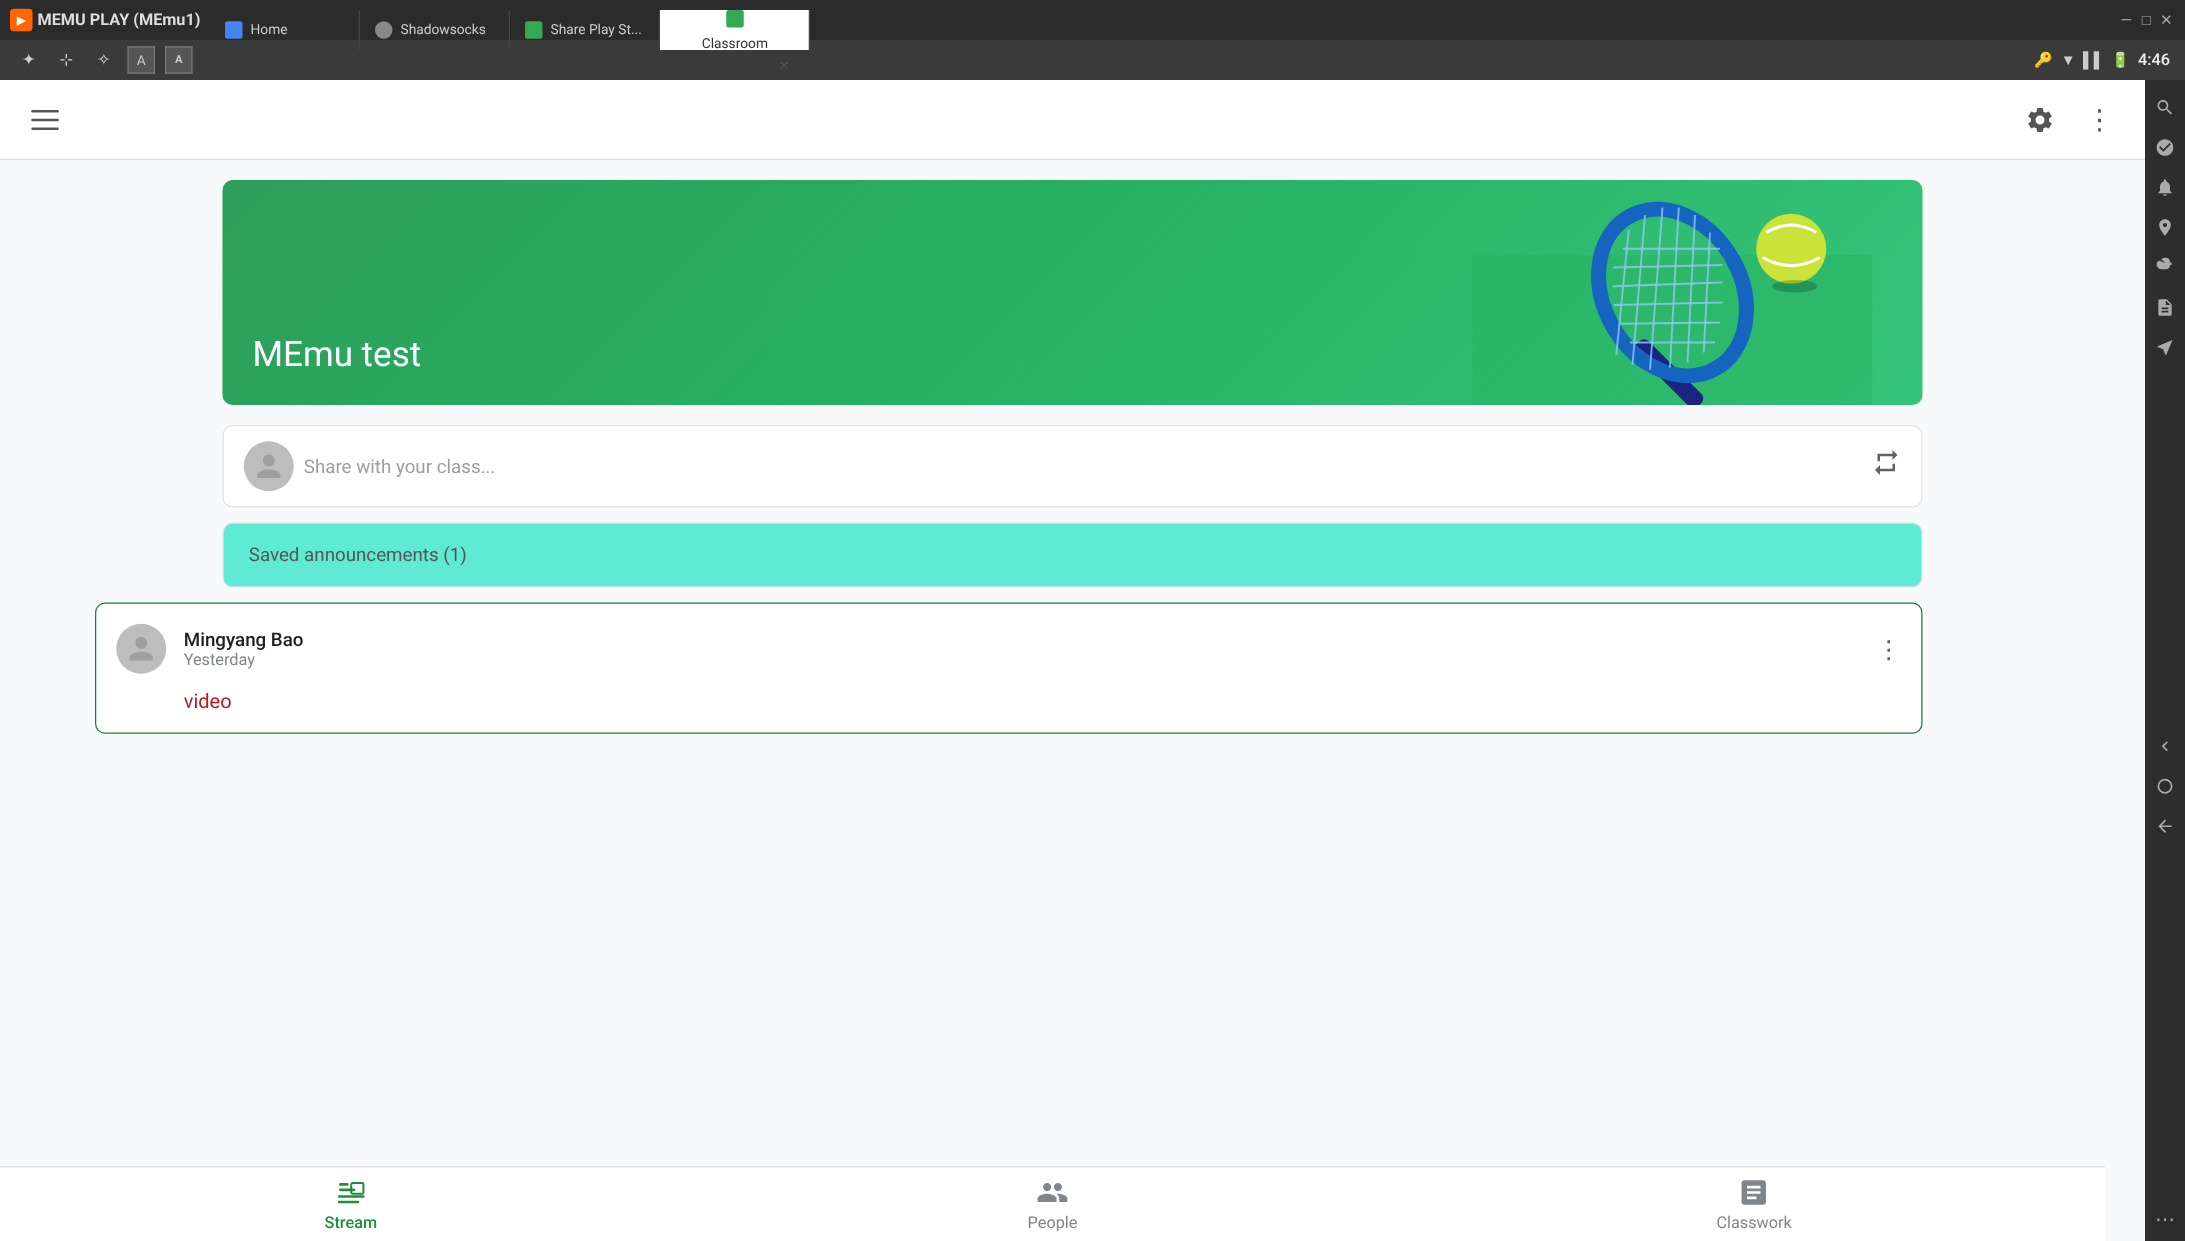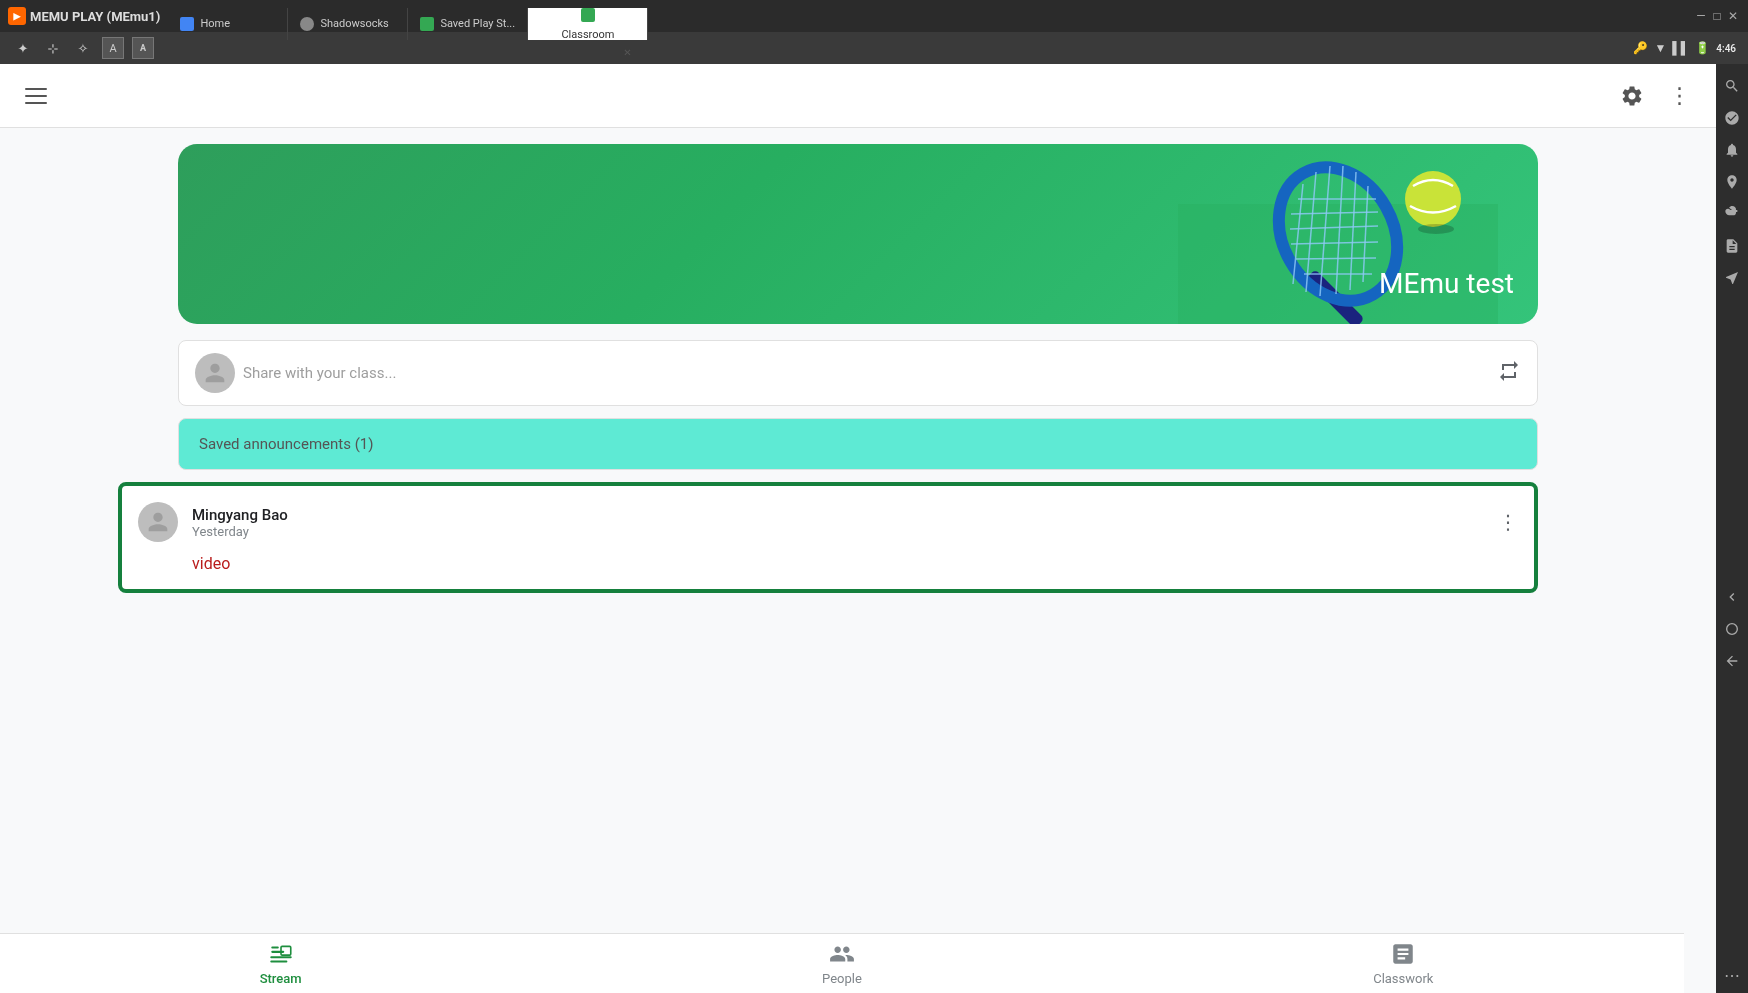--- a/index.html
+++ b/index.html
@@ -141,21 +141,21 @@
     }
     .system-icons-right {
       margin-left: auto;
       display: flex;
       align-items: center;
       gap: 6px;
       color: #ccc;
       font-size: 12px;
     }
     .time-display {
-      font-size: 10px;
+      font-size: 13px;
       color: #eee;
       font-weight: 500;
     }
 
     
     .main-area {
       flex: 1;
       display: flex;
       overflow: hidden;
     }
@@ -218,27 +218,26 @@
       overflow-y: auto;
       padding: 16px 0 80px 0;
       background: #f8f9fa;
     }
 
     
     .course-banner {
       margin: 0 178px 16px 178px;
       height: 180px;
       background: linear-gradient(135deg, #2e9e5b 0%, #27ae60 40%, #34c47a 100%);
-      border-radius: 19px;
+      border-radius: 8px;
       position: relative;
       overflow: hidden;
       display: flex;
       align-items: flex-end;
       padding: 24px;
-      justify-content: flex-end;
     }
     .banner-title {
       color: white;
       font-size: 28px;
       font-weight: 400;
       z-index: 2;
       position: relative;
     }
     .banner-illustration {
       position: absolute;
@@ -296,24 +295,24 @@
       background: #5eead4;
       border-radius: 8px;
       border: 1px solid #e0e0e0;
       padding: 16px 20px;
       color: #555;
       font-size: 15px;
     }
 
     
     .post-card {
-      margin: 0 178px 0 118px;
+      margin: 0 178px 0 76px;
       background: white;
       border-radius: 8px;
-      border: 4px solid #15803d;
+      border: 1px solid #15803d;
       padding: 16px;
     }
     .post-header {
       display: flex;
       align-items: center;
       gap: 14px;
       margin-bottom: 12px;
     }
     .post-info { flex: 1; }
     .post-author {
@@ -406,21 +405,21 @@
       <span>Home</span>
     </div>
 
     <div class="tab">
       <div class="tab-favicon" style="background:#888;border-radius:50%;"></div>
       <span>Shadowsocks</span>
     </div>
 
     <div class="tab">
       <div class="tab-favicon" style="background:#34a853;border-radius:2px;"></div>
-      <span>Saved Play St...</span>
+      <span>Share Play St...</span>
     </div>
 
     <div class="tab active">
       <div class="tab-favicon" style="background:#34a853;border-radius:2px;"></div>
       <span>Classroom</span>
       <span class="tab-close">✕</span>
     </div>
   </div>
   <div class="window-controls">
     <div class="win-btn" style="font-size:12px;color:#aaa;">—</div>

